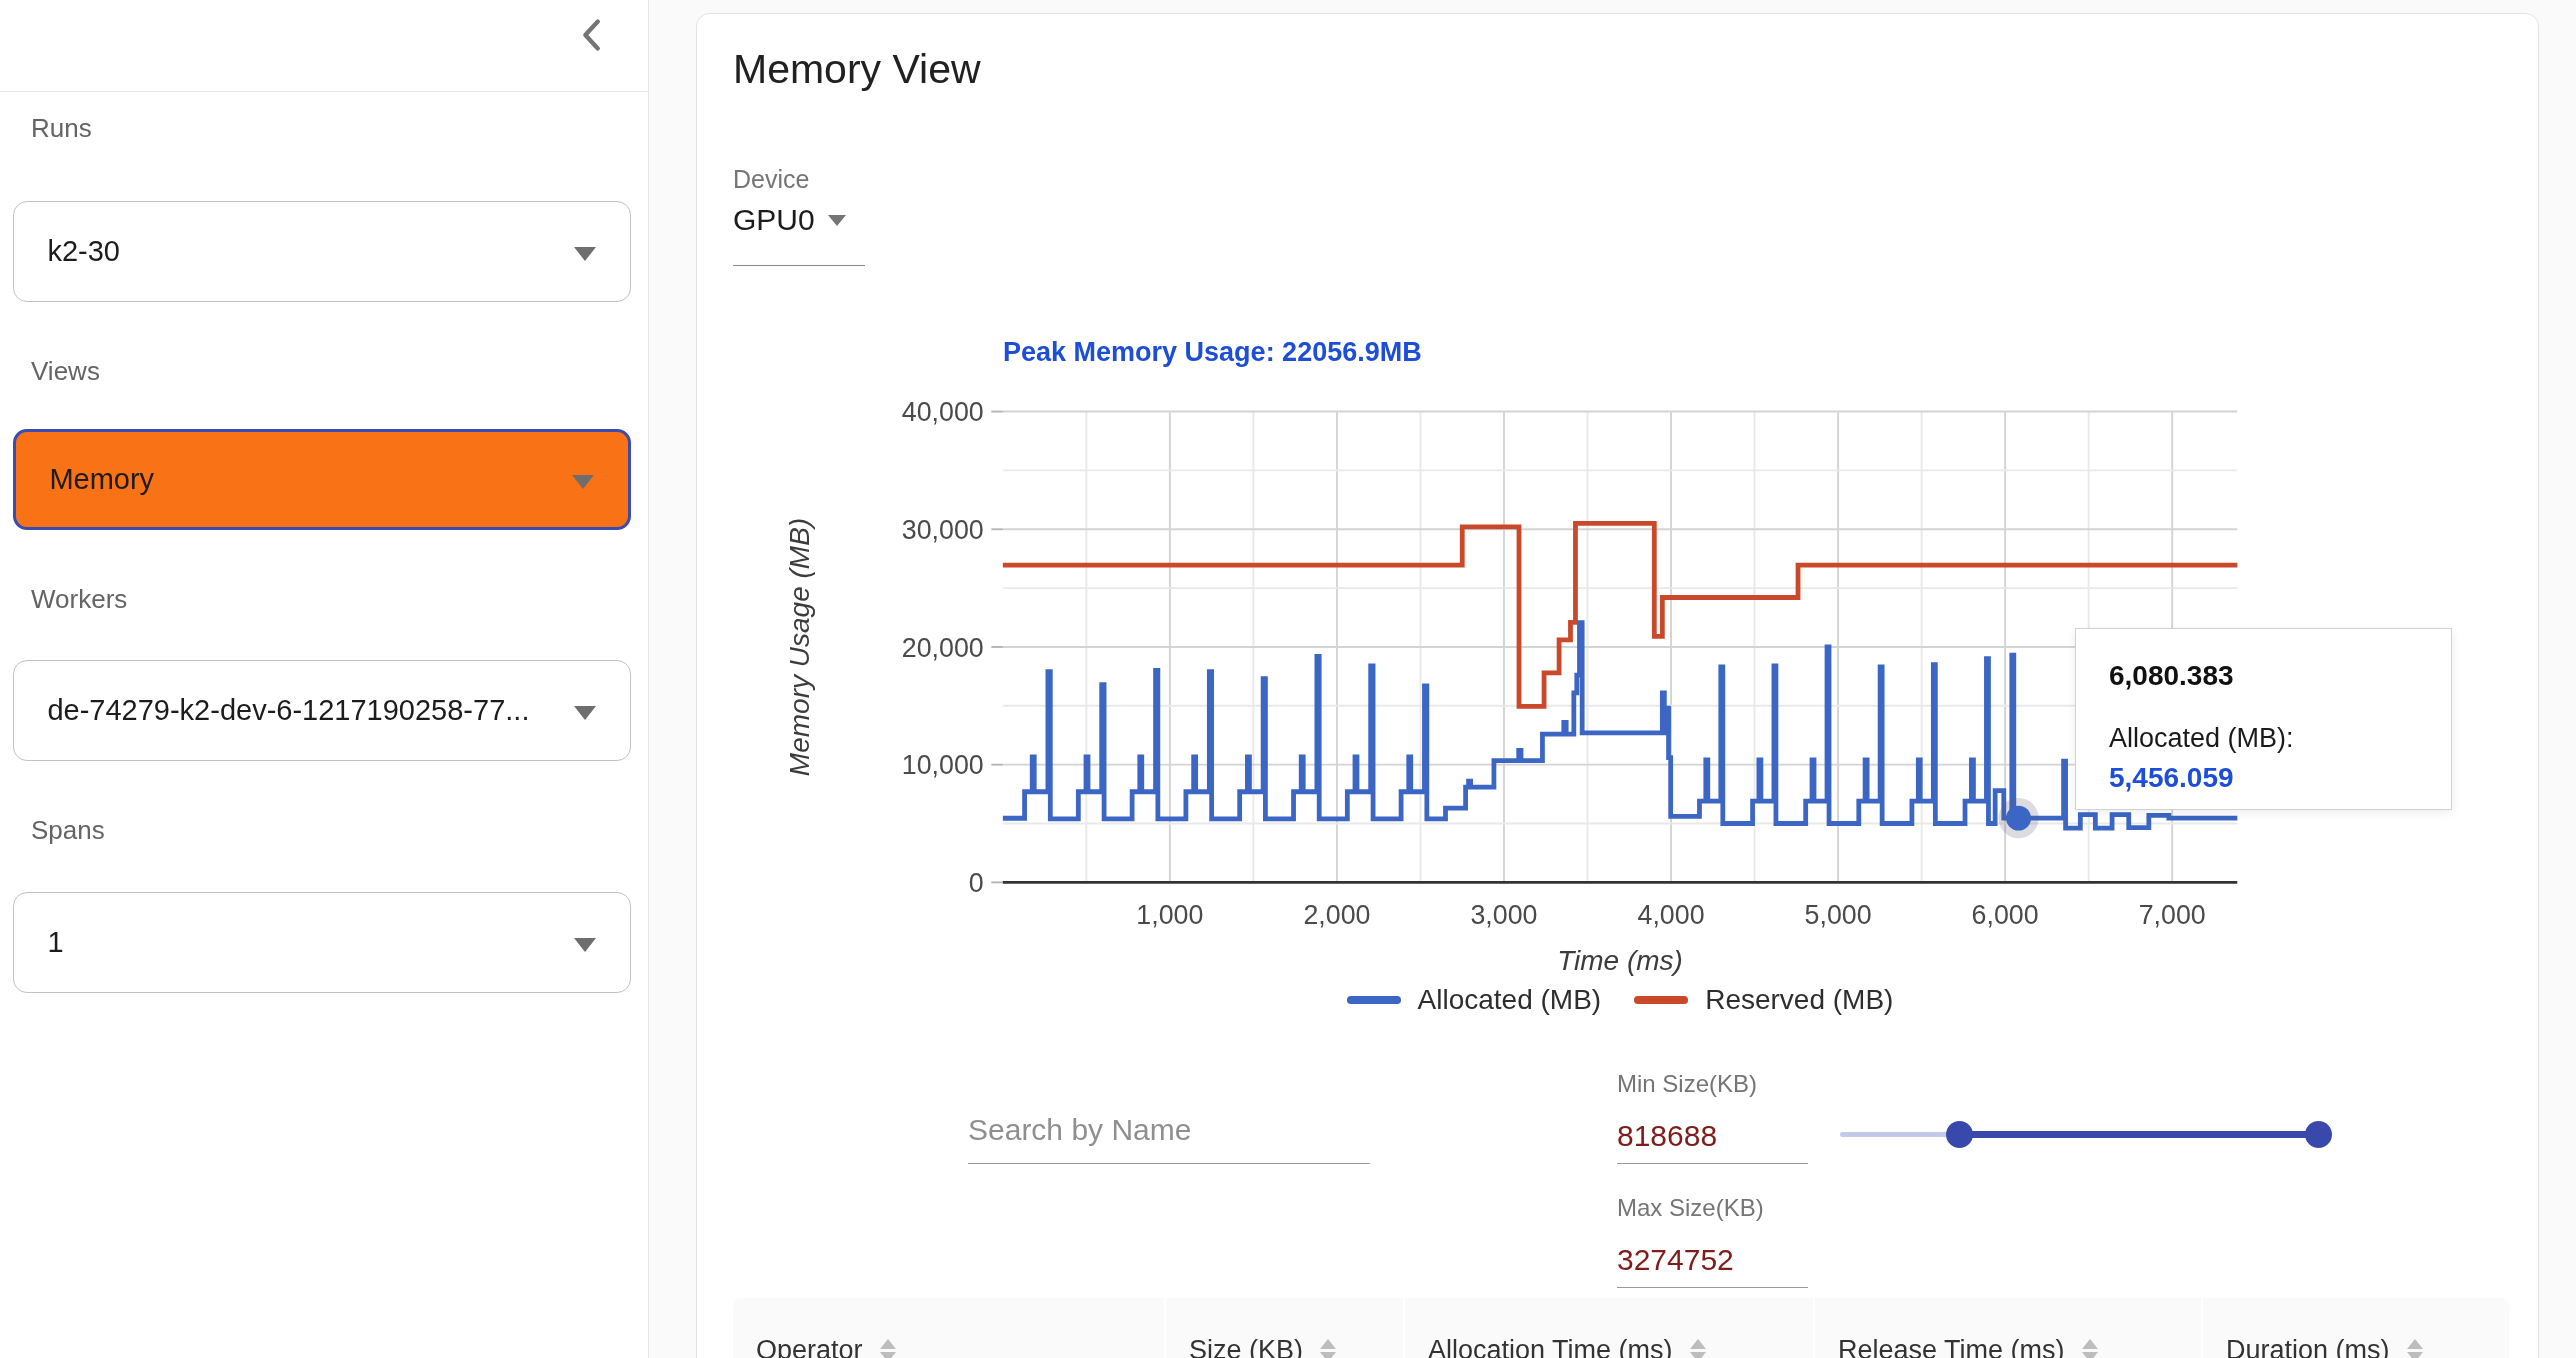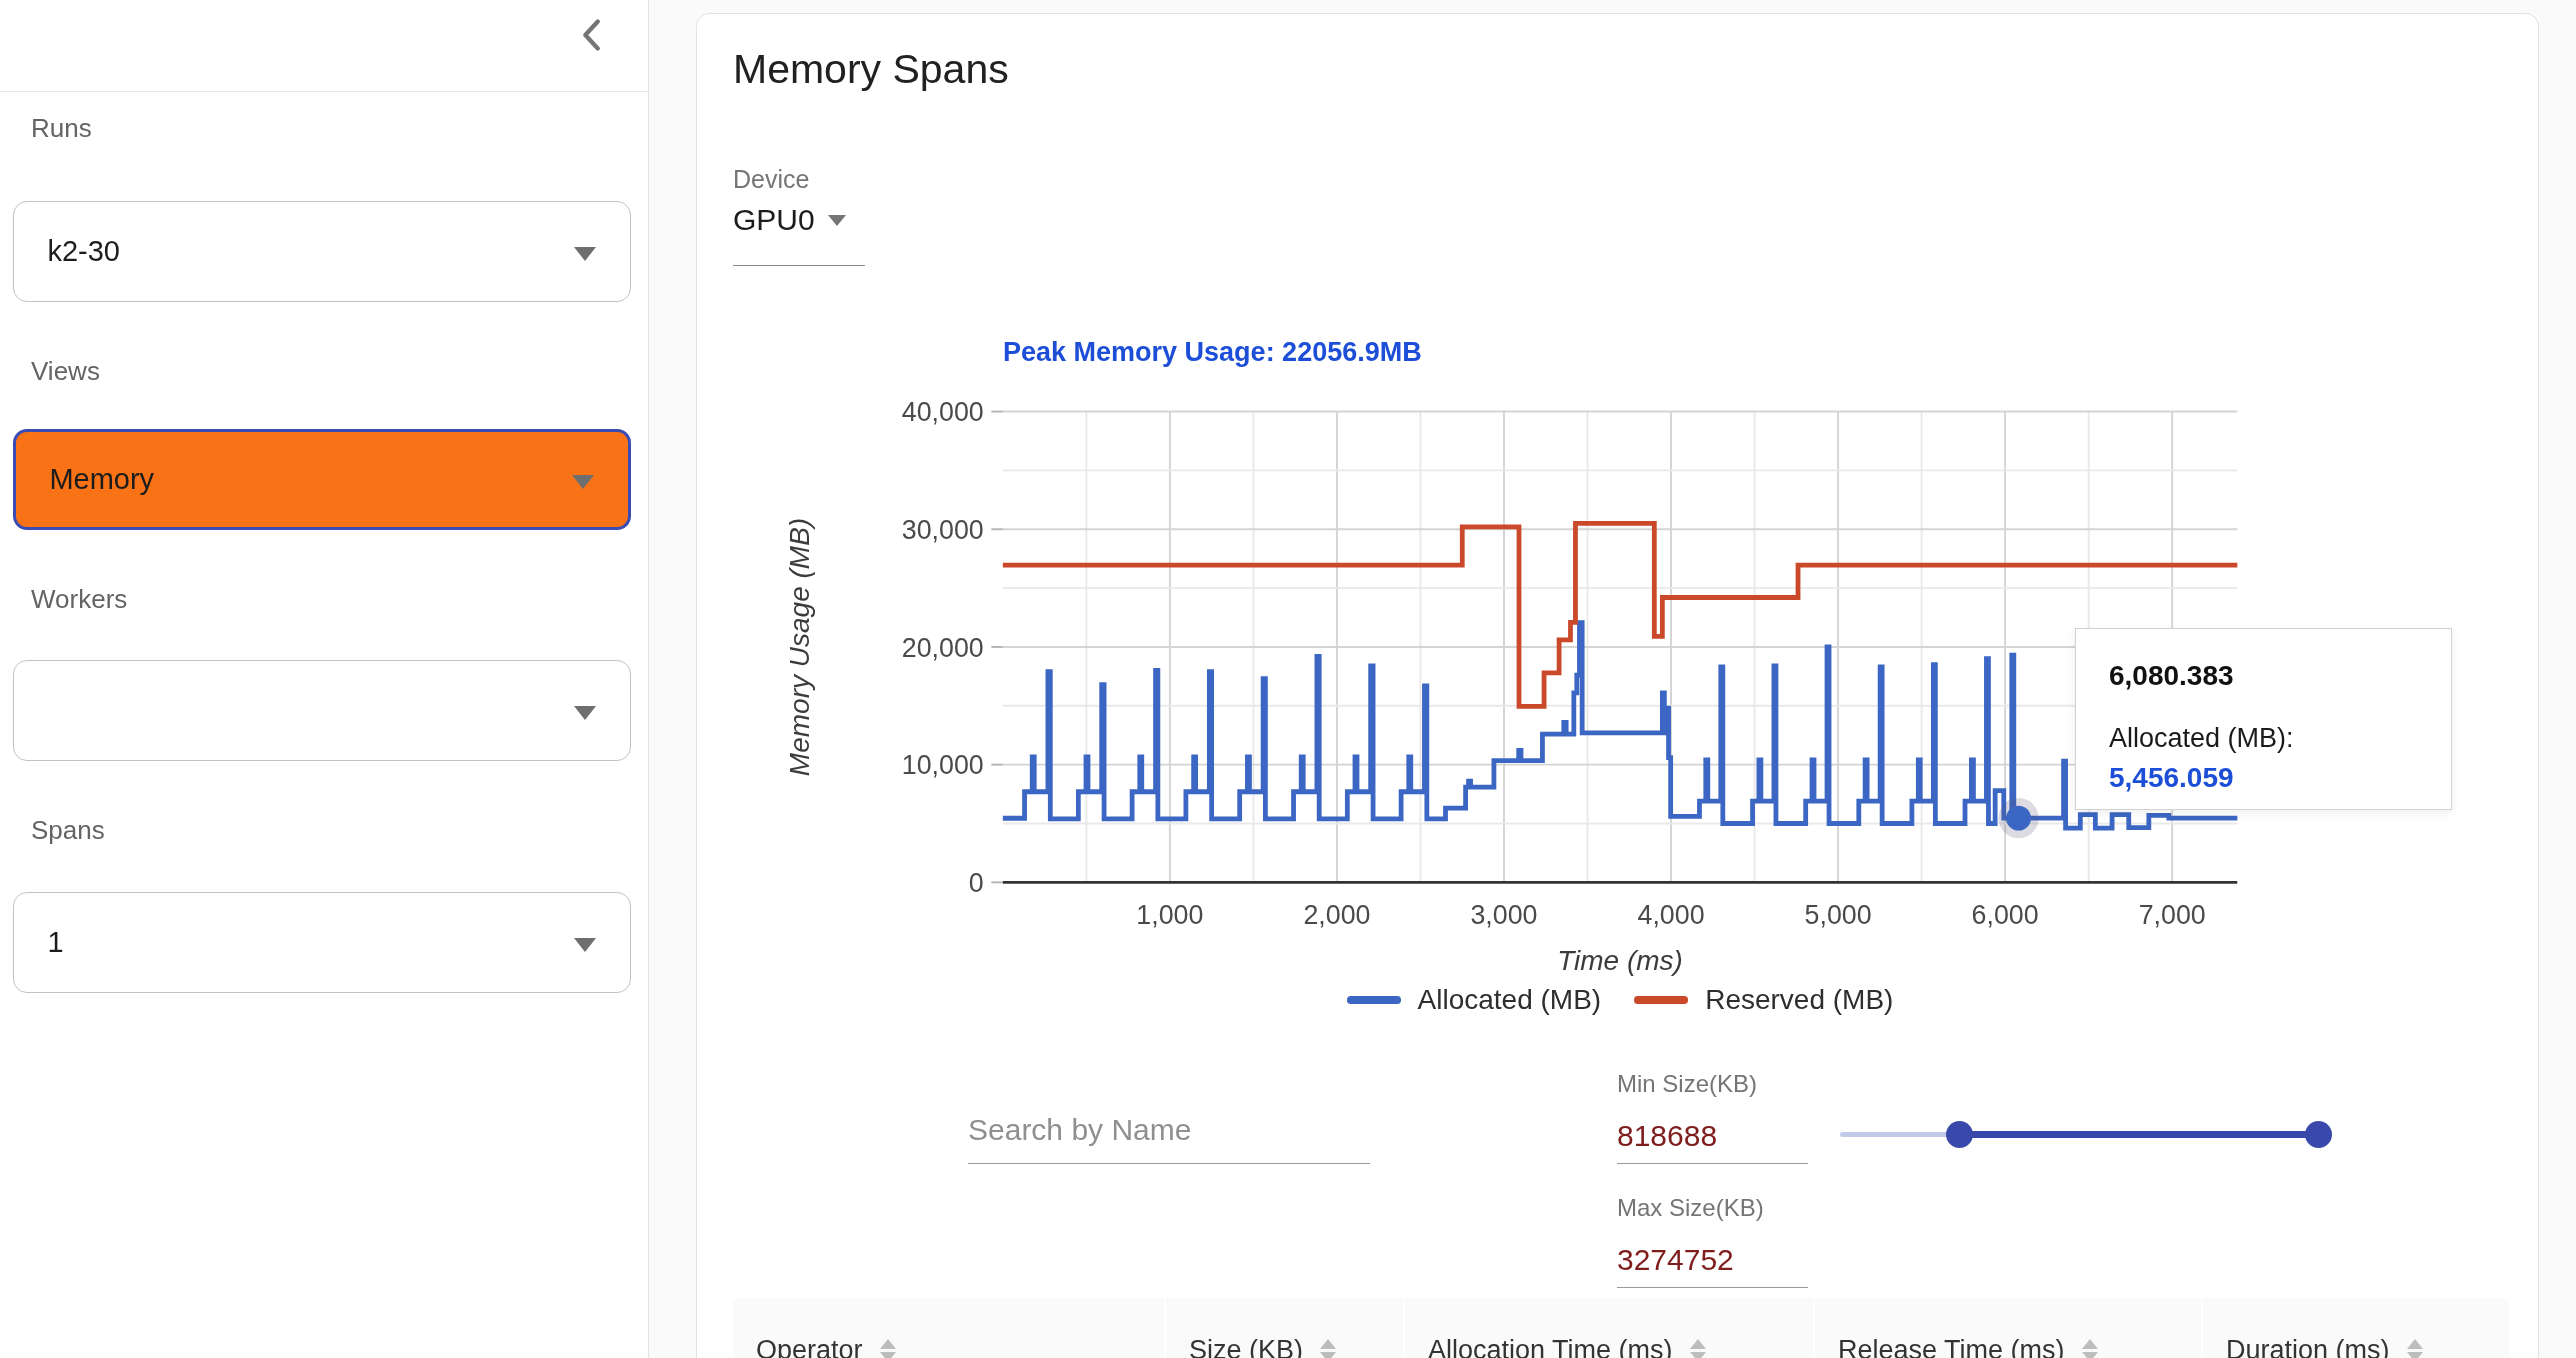--- a/index.html
+++ b/index.html
@@ -106,33 +106,34 @@
   </div>
 
   <div class="side-label" style="top:356px;">Views</div>
   <div class="side-select selected" style="top:429px;">
     <span class="sel-text">Memory</span>
     <span class="caret-down"></span>
   </div>
 
   <div class="side-label" style="top:584px;">Workers</div>
   <div class="side-select" style="top:660px;">
+    <span class="sel-text">de-74279-k2-dev-6-1217190258-77...</span>
     <span class="caret-down"></span>
   </div>
 
   <div class="side-label" style="top:815px;">Spans</div>
   <div class="side-select" style="top:892px;">
     <span class="sel-text">1</span>
     <span class="caret-down"></span>
   </div>
 </div>
 
 <div class="card"></div>
 
-<div class="page-title">Memory Spans</div>
+<div class="page-title">Memory View</div>
 <div class="device-label">Device</div>
 <div class="device-select">
   <span class="sel-text">GPU0</span><span class="device-caret"></span>
 </div>
 
 <div class="chart-title">Peak Memory Usage: 22056.9MB</div>
 <svg id="chart-svg" viewBox="0 0 2692 1420" width="2576" height="1359">
     <line x1="1135.2857142857142" y1="430" x2="1135.2857142857142" y2="922" stroke="#e9e9e9" stroke-width="2"></line>
     <line x1="1222.5714285714287" y1="430" x2="1222.5714285714287" y2="922" stroke="#d4d4d4" stroke-width="2"></line>
     <line x1="1309.857142857143" y1="430" x2="1309.857142857143" y2="922" stroke="#e9e9e9" stroke-width="2"></line>

